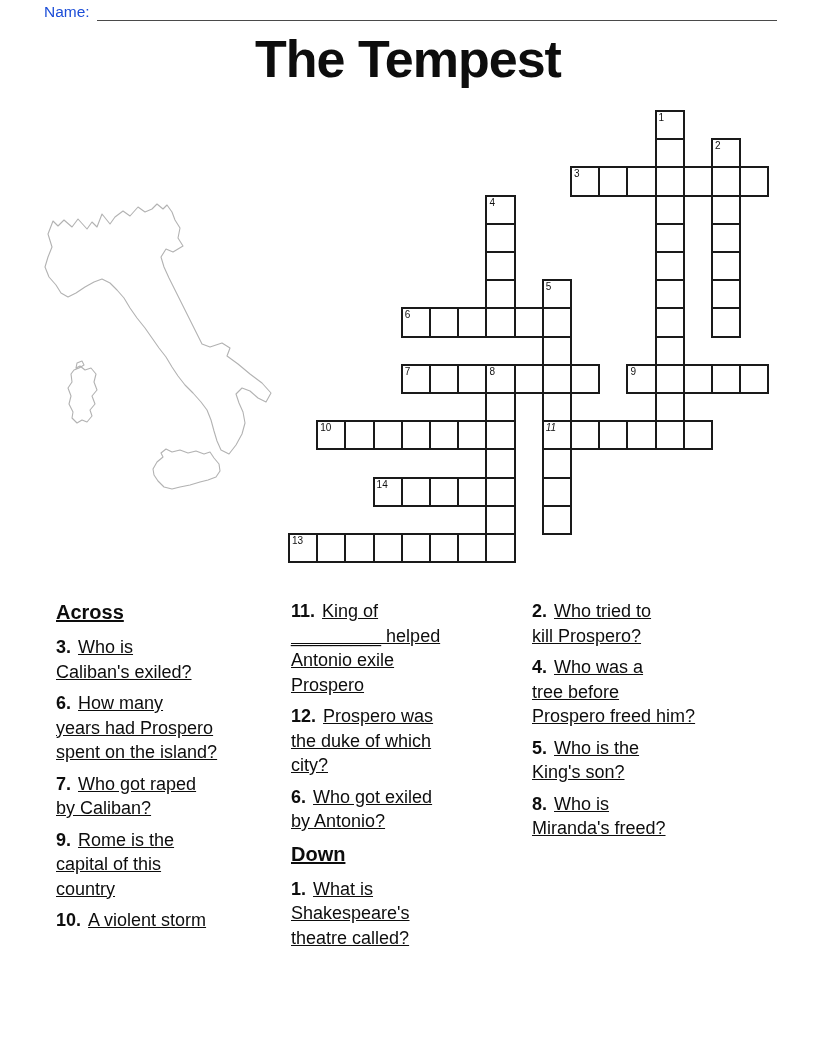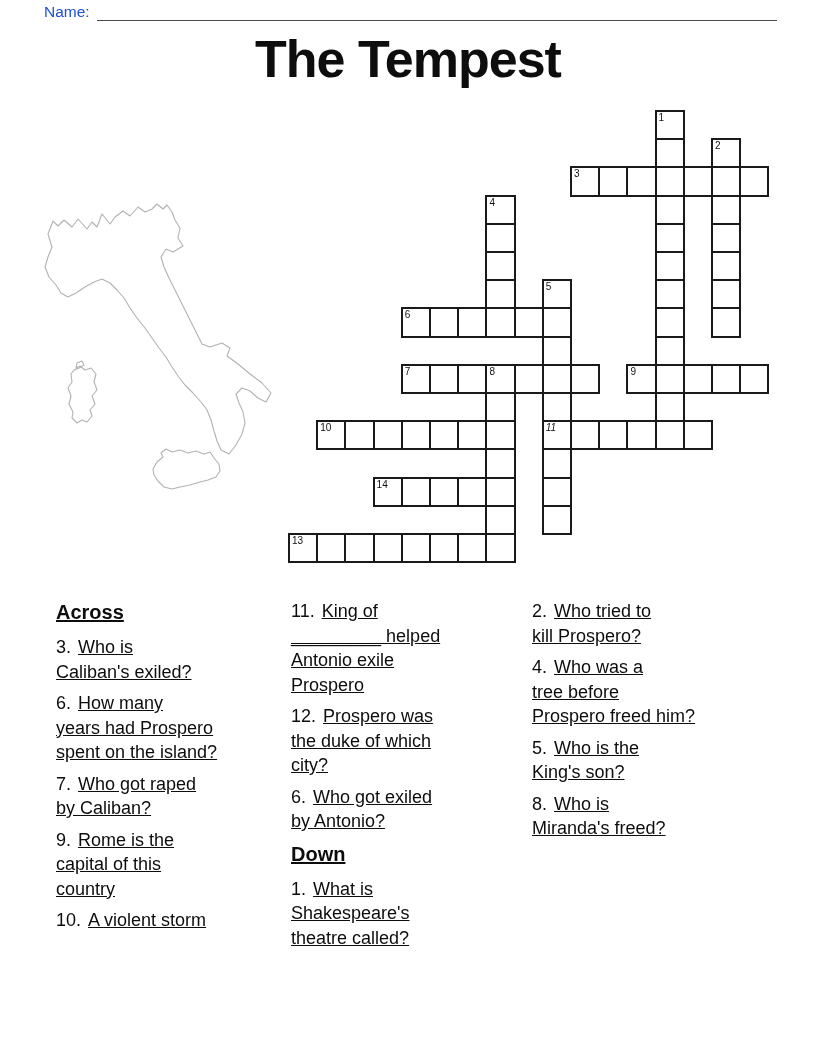--- a/index.html
+++ b/index.html
@@ -37,21 +37,21 @@
     font-size:10px; line-height:11px; color:#111; font-weight:normal;
   }
   
   .clue-col { position:absolute; top:599px; width:244px; }
   .clue-heading {
     font-size:20px; line-height:27px; font-weight:bold;
     text-decoration:underline; text-decoration-thickness:2px;
     margin-bottom:9px; color:#0d0d0d;
   }
   .clue { font-size:18px; line-height:24.5px; margin-bottom:7px; color:#0d0d0d; }
-  .clue-num { font-weight:normal; margin-right:7px; }
+  .clue-num { font-weight:bold; margin-right:7px; }
   .clue-text { white-space:pre-line;text-decoration:underline; }
 </style>
 </head>
 <body>
 
 <div class="page">
 
   <span class="name-label">Name:</span>
   <div class="name-line"></div>
 

